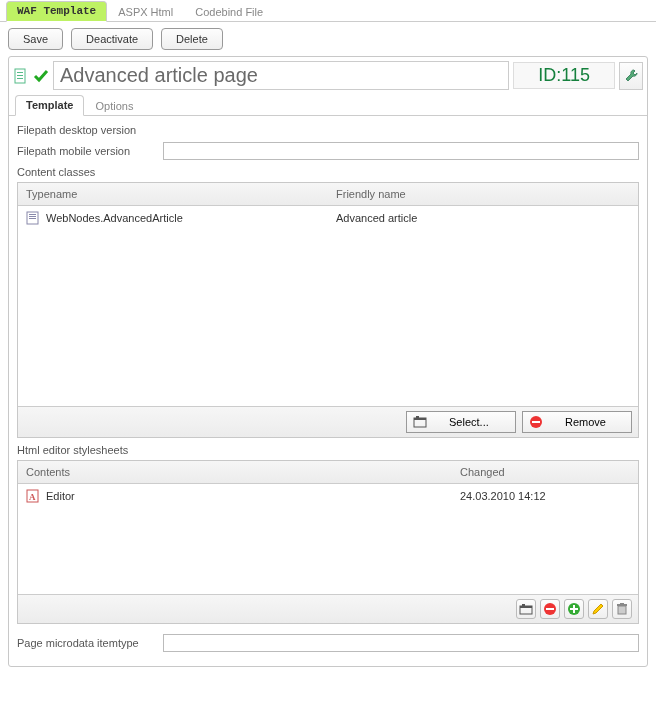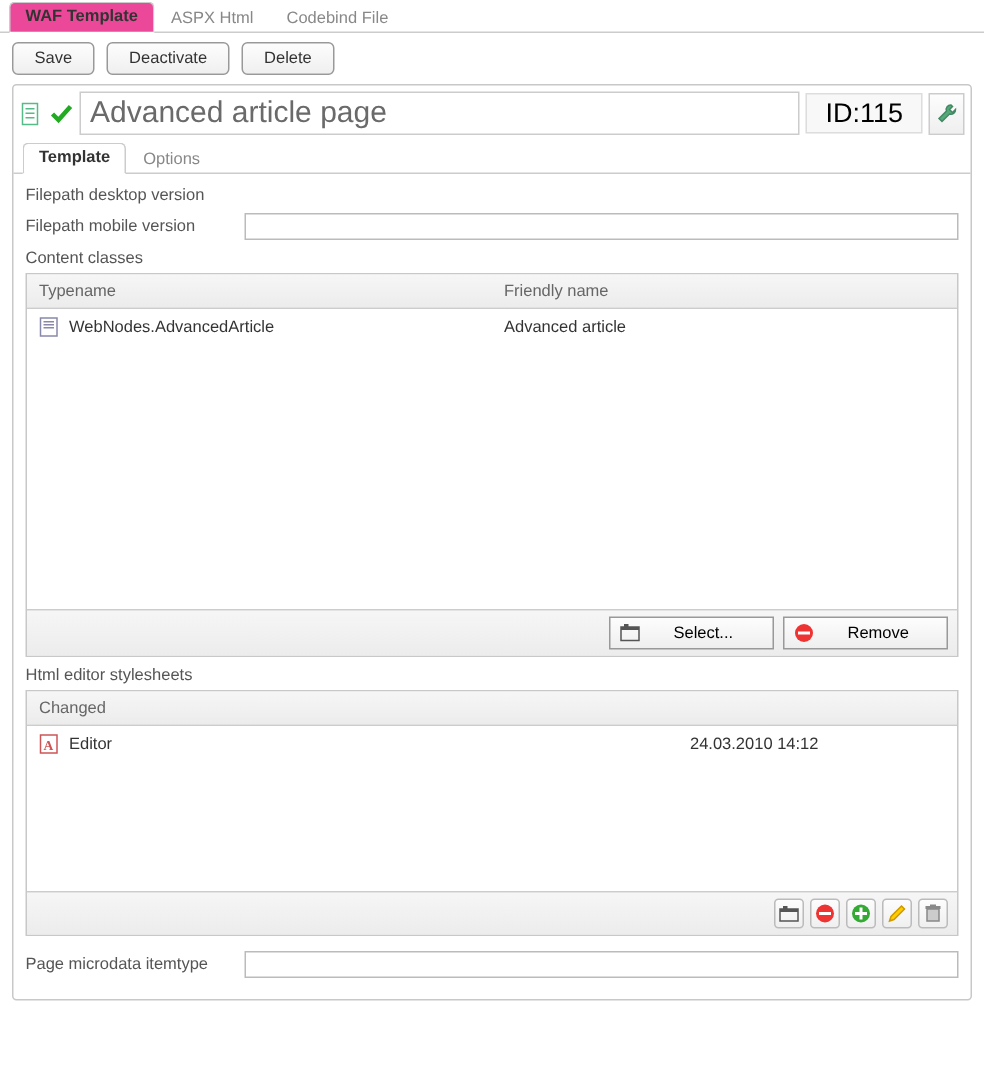--- a/index.html
+++ b/index.html
@@ -27,21 +27,22 @@
     border-bottom: none;
     position: relative;
     top: 1px;
   }
   .top-tab.active {
     color: #333;
     font-weight: bold;
     border: 1px solid #ccc;
     border-bottom: 1px solid #fff;
     border-radius: 4px 4px 0 0;
-    background: #ec4899;
+    background: #bef264;
+    font-family: Liberation Mono, monospace;
   }
   .toolbar {
     padding: 6px 8px;
     display: flex;
     gap: 8px;
   }
   .btn {
     font-family: inherit;
     font-size: 11px;
     padding: 4px 14px;
@@ -70,23 +71,23 @@
   .title-input {
     flex: 1;
     font-size: 20px;
     color: #6a6a6a;
     border: 1px solid #ccc;
     padding: 2px 6px;
     background: #fff;
   }
   .id-box {
     font-size: 18px;
-    color: #000000;
+    color: #15803d;
     border: 1px solid #ddd;
-    padding: 2px 12px;
+    padding: 2px 24px;
     background: #f8f8f8;
     white-space: nowrap;
   }
   .tool-icon-box {
     width: 24px; height: 28px;
     border: 1px solid #ccc;
     display: inline-flex; align-items: center; justify-content: center;
     background: linear-gradient(#fdfdfd, #efefef);
     cursor: pointer;
   }
@@ -291,20 +292,21 @@
               <rect x="3" y="6" width="8" height="2" fill="#fff"></rect>
             </svg>
           <span>Remove</span>
         </button>
       </div>
     </div>
 
     <div class="section-label">Html editor stylesheets</div>
     <div class="grid">
       <div class="grid-header">
+        <div class="col col-contents">Contents</div>
         <div class="col col-changed">Changed</div>
       </div>
       <div class="grid-body short">
         <div class="grid-row">
           <div class="col col-contents">
             <span>
               <svg width="14" height="14" viewBox="0 0 14 14">
                   <rect x="1" y="1" width="11" height="12" fill="#fff" stroke="#c55"></rect>
                   <text x="3" y="11" font-size="9" fill="#c55" font-family="serif" font-weight="bold">A</text>
                 </svg>

